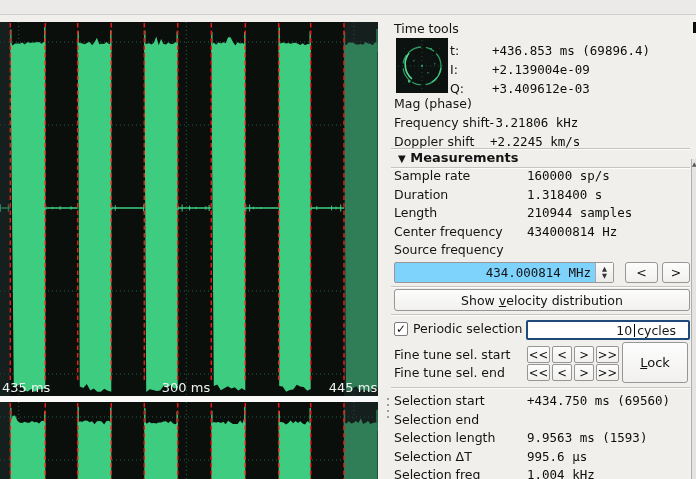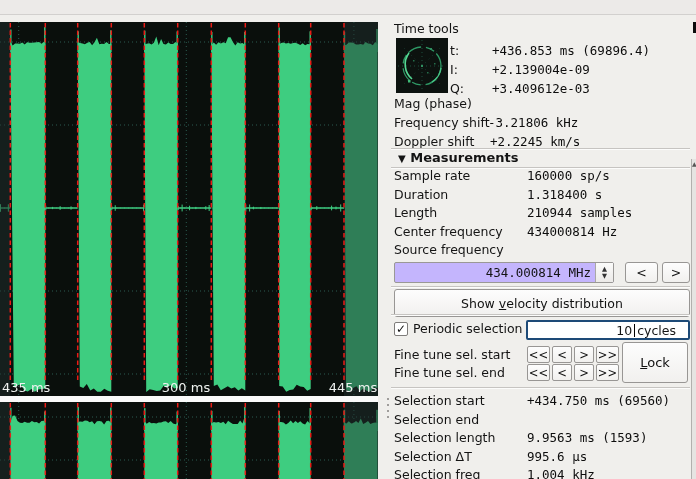--- a/index.html
+++ b/index.html
@@ -29,21 +29,21 @@
   .hline{position:absolute;height:1px;background:#c6c4c1;box-shadow:0 1px 0 #fcfcfb;}
   .bold{font-weight:bold;font-size:13px;}
   .btn{
     position:absolute;display:flex;align-items:center;justify-content:center;
     background:linear-gradient(#fdfdfd,#f1f0ee);border:1px solid #989694;border-radius:3px;
     font-size:12.5px;color:#111;cursor:default;
   }
   .btn.small{font-size:11.5px;border-radius:2px;padding:0;}
   .accel{text-decoration:underline;}
   
-  #freq-spin{left:3px;top:246px;width:220px;height:21px;border:1px solid #9a9896;background:#c4b5fd;border-radius:2px;}
+  #freq-spin{left:3px;top:246px;width:220px;height:21px;border:1px solid #9a9896;background:#7dd3fc;border-radius:2px;}
   #freq-spin .txt{position:absolute;right:22px;top:2px;font-family:"DejaVu Sans Mono","Liberation Mono",monospace;font-size:12.5px;}
   #freq-spin .arrows{position:absolute;right:0;top:0;width:18px;height:19px;border-left:1px solid #aaa8a6;
      background:linear-gradient(#fbfbfa,#eceae8);display:flex;flex-direction:column;align-items:center;justify-content:center;}
   #freq-spin .arrows span{font-size:6.5px;line-height:7px;color:#333;}
   
   #periodic-check{left:3px;top:306px;width:14px;height:14px;background:#fff;border:1px solid #7e7c7a;border-radius:2px;
      display:flex;align-items:center;justify-content:center;font-size:12px;font-weight:bold;color:#111;line-height:12px;}
   #cycles-field{left:135px;top:304px;width:164px;height:20px;background:#fff;border:2px solid #1d4a77;border-radius:2px;
      display:flex;align-items:center;justify-content:flex-end;padding-right:12px;text-align:right;}
   #cycles-field span{font-size:12.5px;}
@@ -240,21 +240,21 @@
       <span class="txt">434.000814 MHz</span>
       <span class="arrows">
         <span>▲</span>
         <span>▼</span>
       </span>
     </div>
     <div class="btn" style="left:234px;top:246px;width:33px;height:21px;">&lt;</div>
     <div class="btn" style="left:271px;top:246px;width:28px;height:21px;">&gt;</div>
 
     <div class="hline" style="left:0;top:270px;width:299px;"></div>
-    <div class="btn" style="left:3px;top:273px;width:296px;height:28px;">
+    <div class="btn" style="left:3px;top:273px;width:296px;height:22px;">
       <span><span>Show </span><span class="accel">v</span><span>elocity distribution</span></span>
     </div>
     <div class="hline" style="left:0;top:298px;width:299px;"></div>
 
     <div id="periodic-check" class="abs">
       <span>✓</span>
     </div>
     <div class="lbl" style="left:22px;top:305px;">Periodic selection</div>
     <div id="cycles-field" class="abs" style="border-color: rgb(29, 74, 119);">
       <span>10</span>

